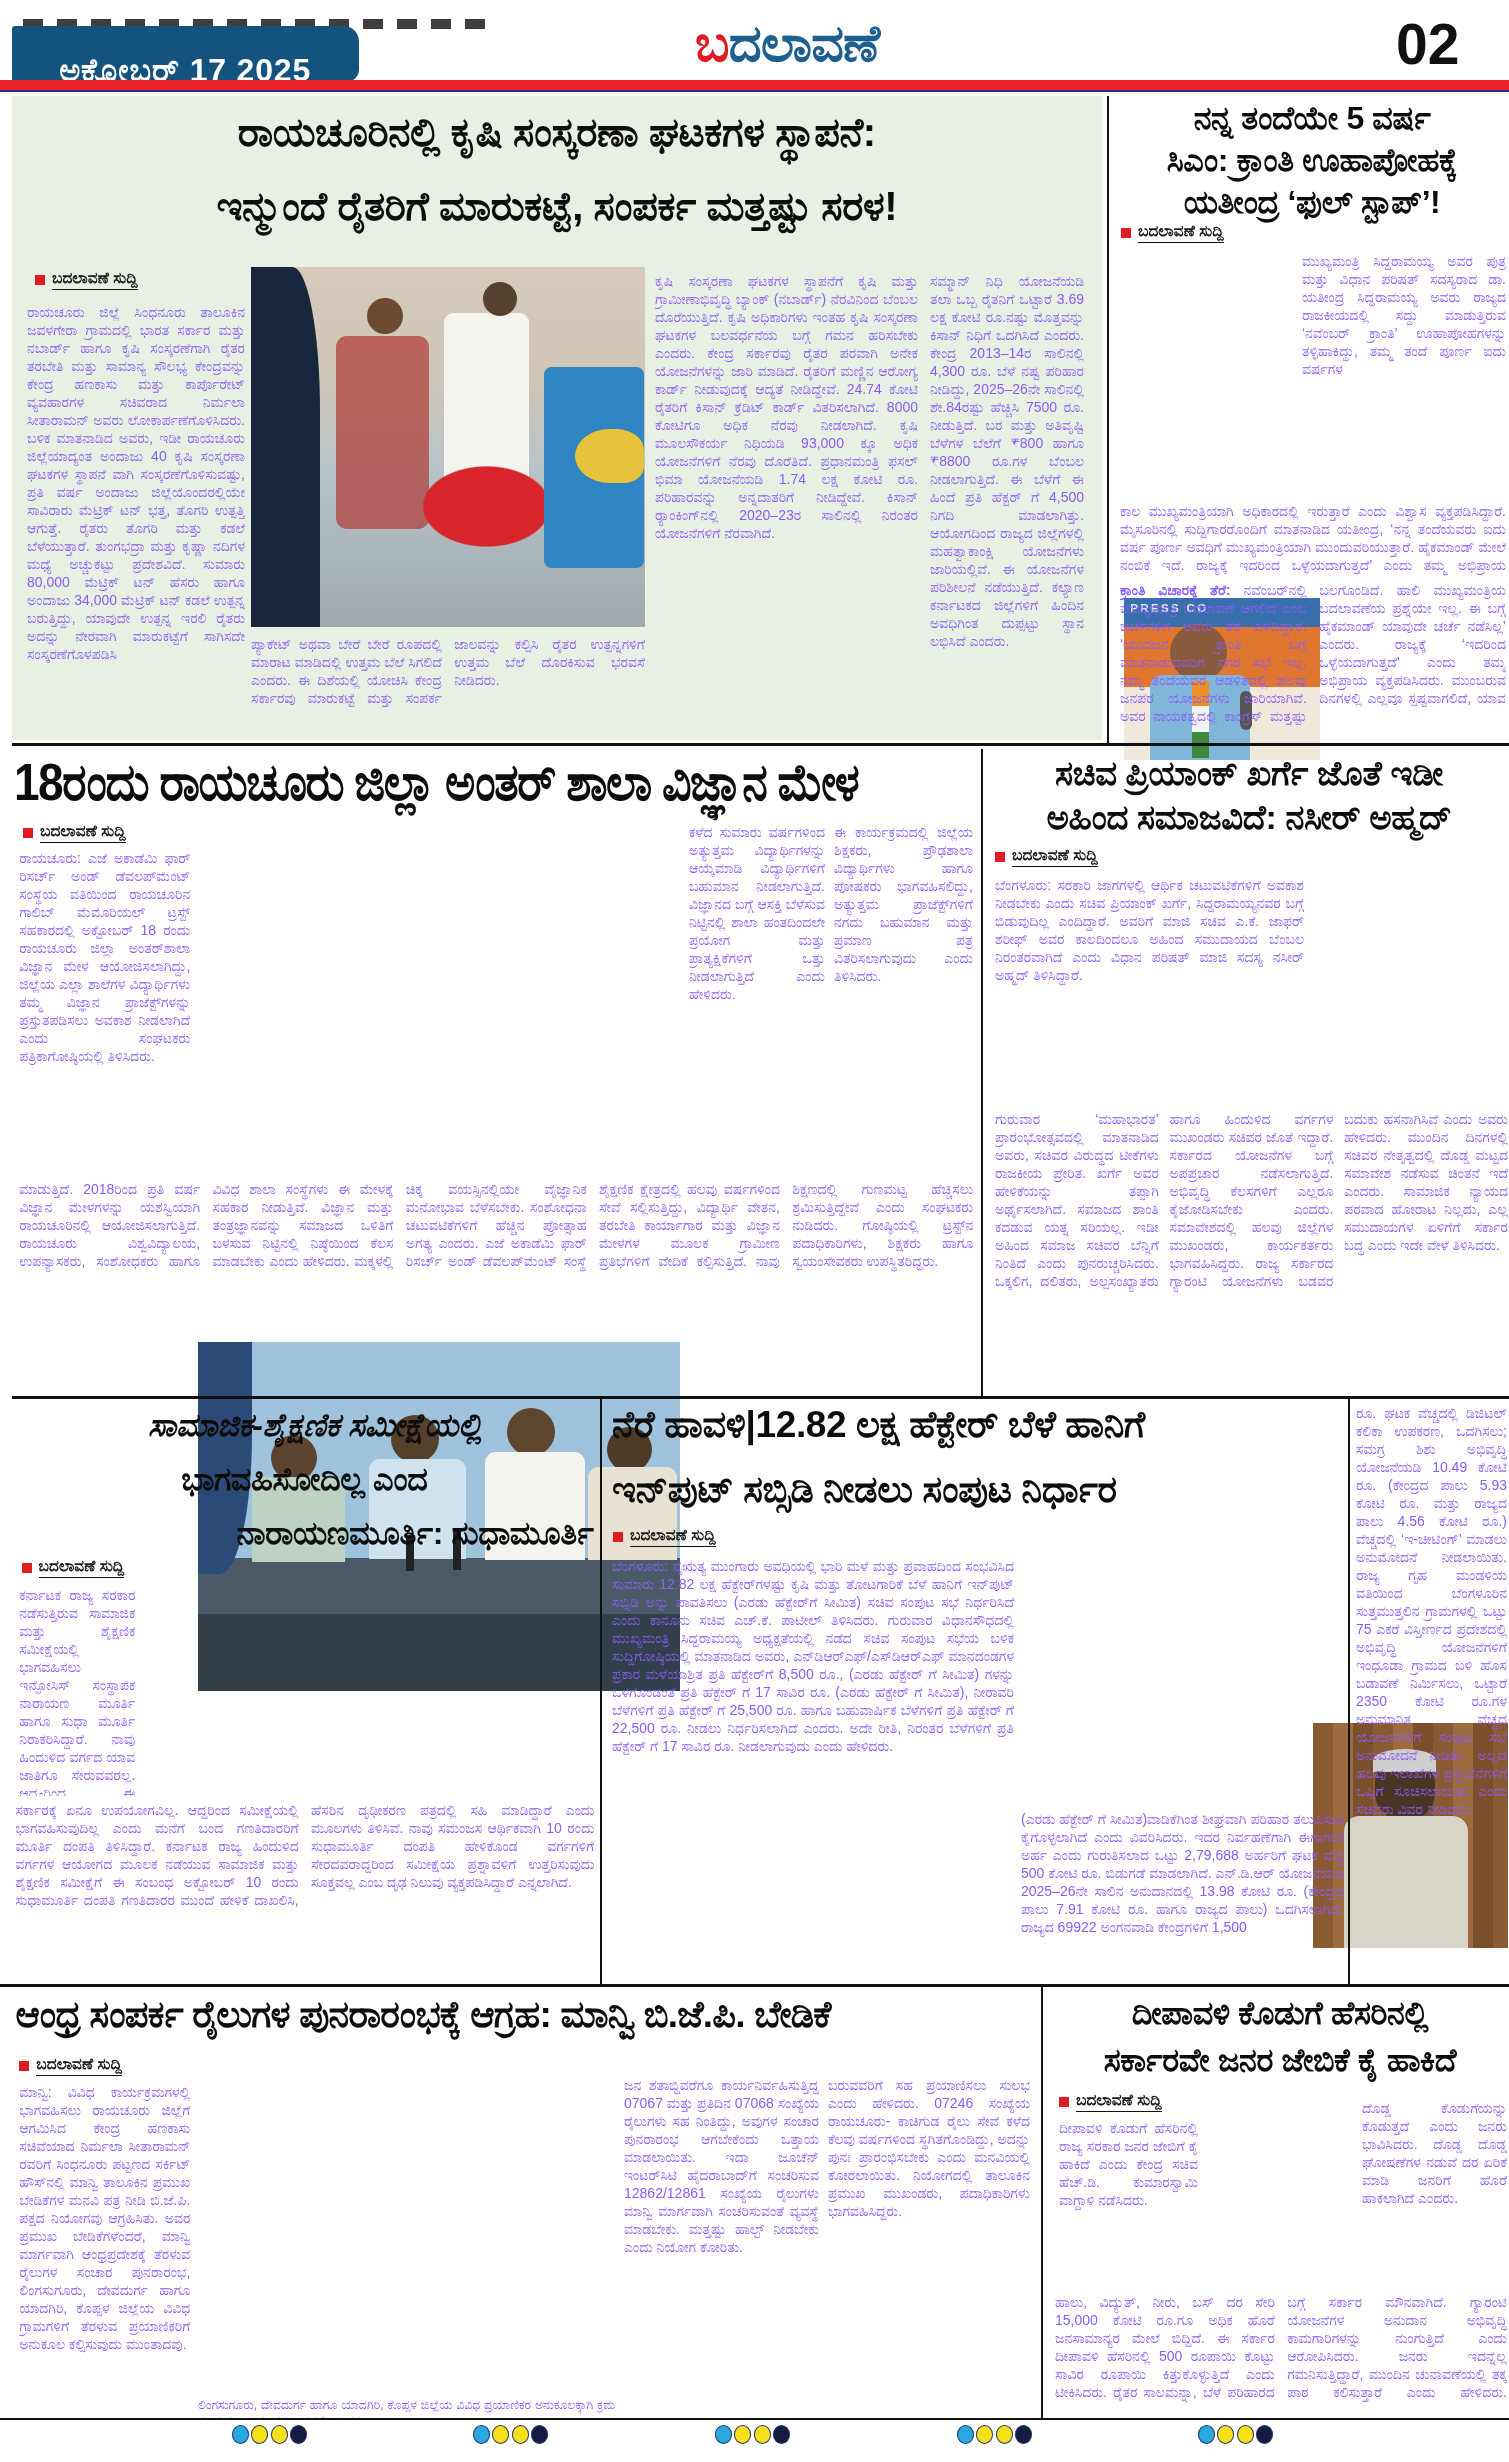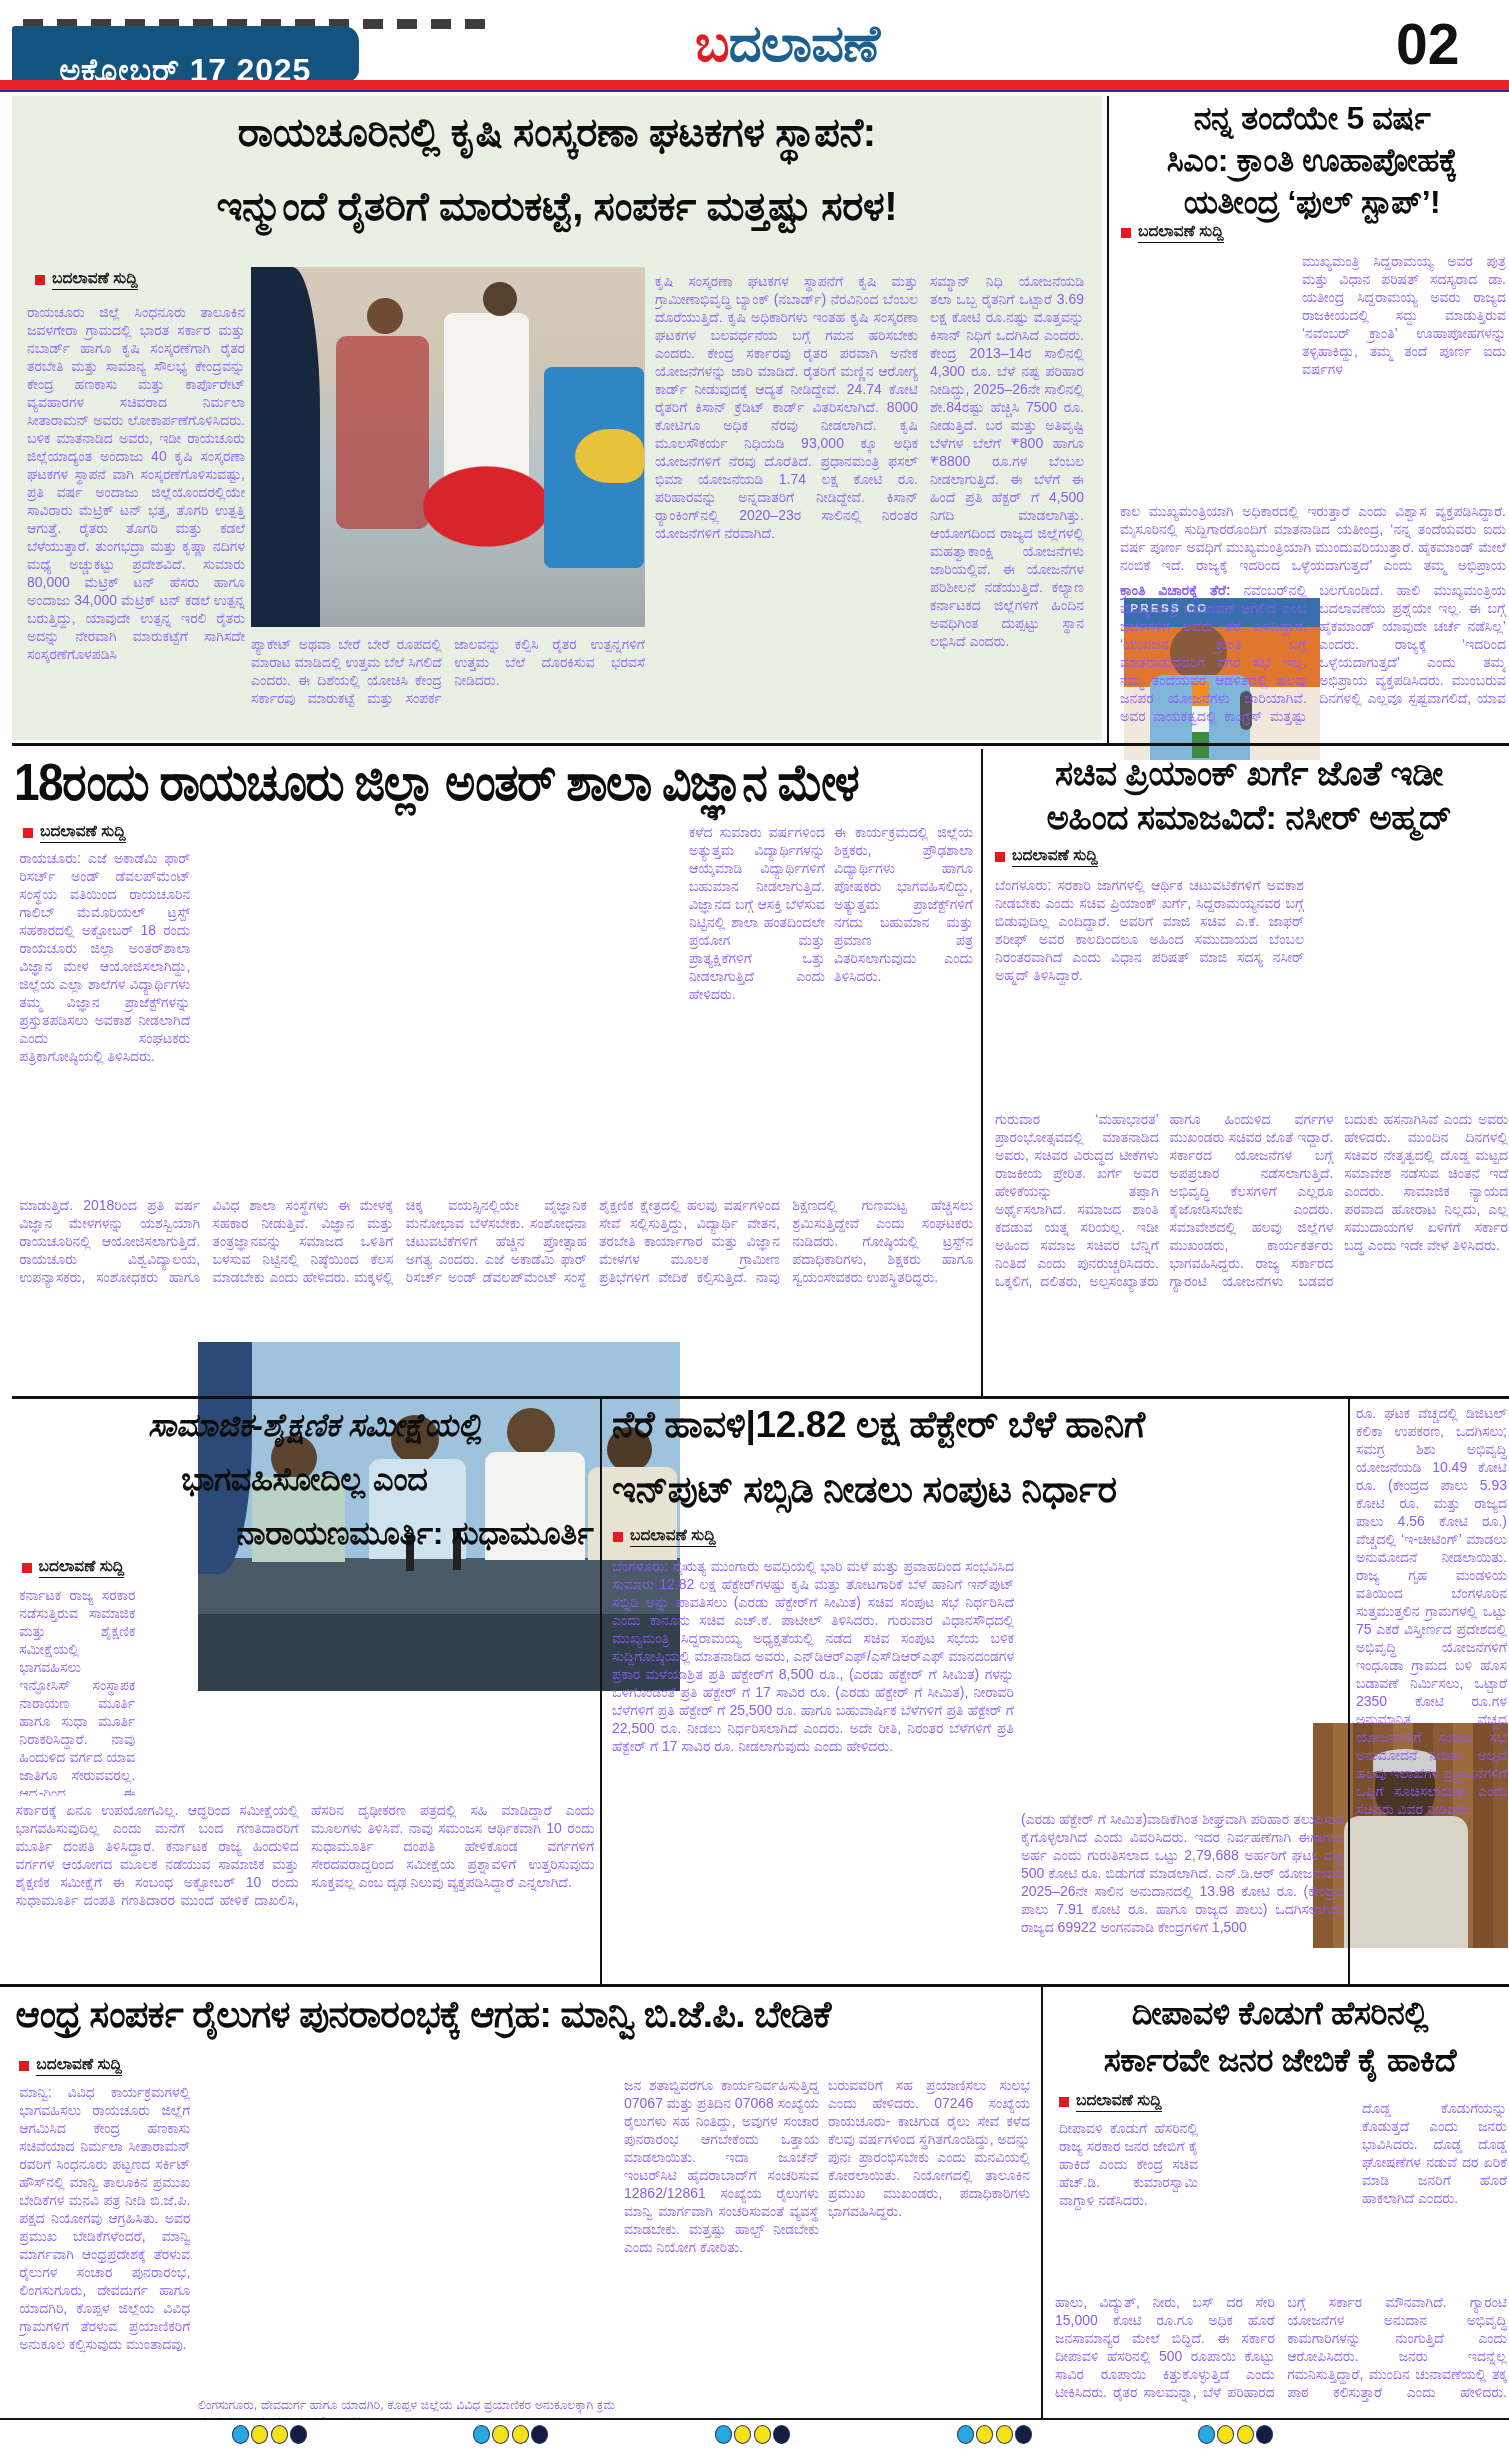--- a/index.html
+++ b/index.html
@@ -14,21 +14,21 @@
   .byline{display:flex;align-items:center;gap:7px;font-weight:700;font-size:15.4px;}
   .byline .sq{width:10px;height:10px;background:#e01b22;display:inline-block;flex:0 0 auto;}
   .byline .txt{border-bottom:1.5px solid #111;padding-bottom:2.3px;}
   .vrule{background:#111;width:2.3px;}
   .hrule{background:#111;height:3.1px;}
   .greenbox{background:#e7f0e2;}
   .ph{overflow:hidden;position:relative;background:#c9c2b6;}
   .ph .sh{position:absolute;}
   .cols2{column-count:2;column-gap:12.4px;}
   .cols3{column-count:3;column-gap:10.8px;}
-  .cols5{column-count:5;column-gap:12.4px;margin-top:16px;}
+  .cols5{column-count:5;column-gap:12.4px;}
   .dotgrp{position:absolute;top:2425px;display:flex;gap:2.3px;}
   .dot{width:17px;height:18.5px;border-radius:50%;border:1.5px solid #23356b;box-sizing:border-box;}
   .dot.c1{background:#29a8e0;}
   .dot.c2{background:#f6e116;}
   .dot.c3{background:#f6e116;}
   .dot.c4{background:#141c3f;}
   .tear{background:repeating-linear-gradient(90deg,#1c1c1c 0 20px,transparent 20px 34px);}
 </style>
 </head>
 <body>

